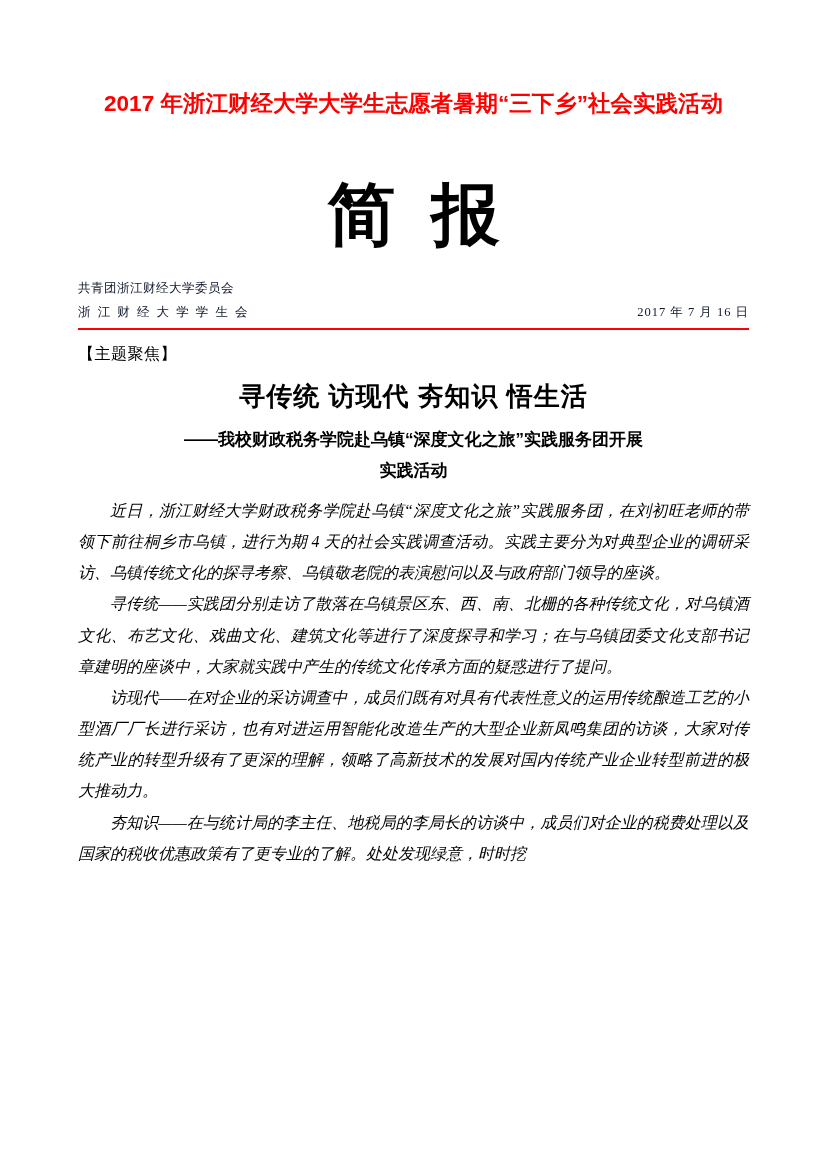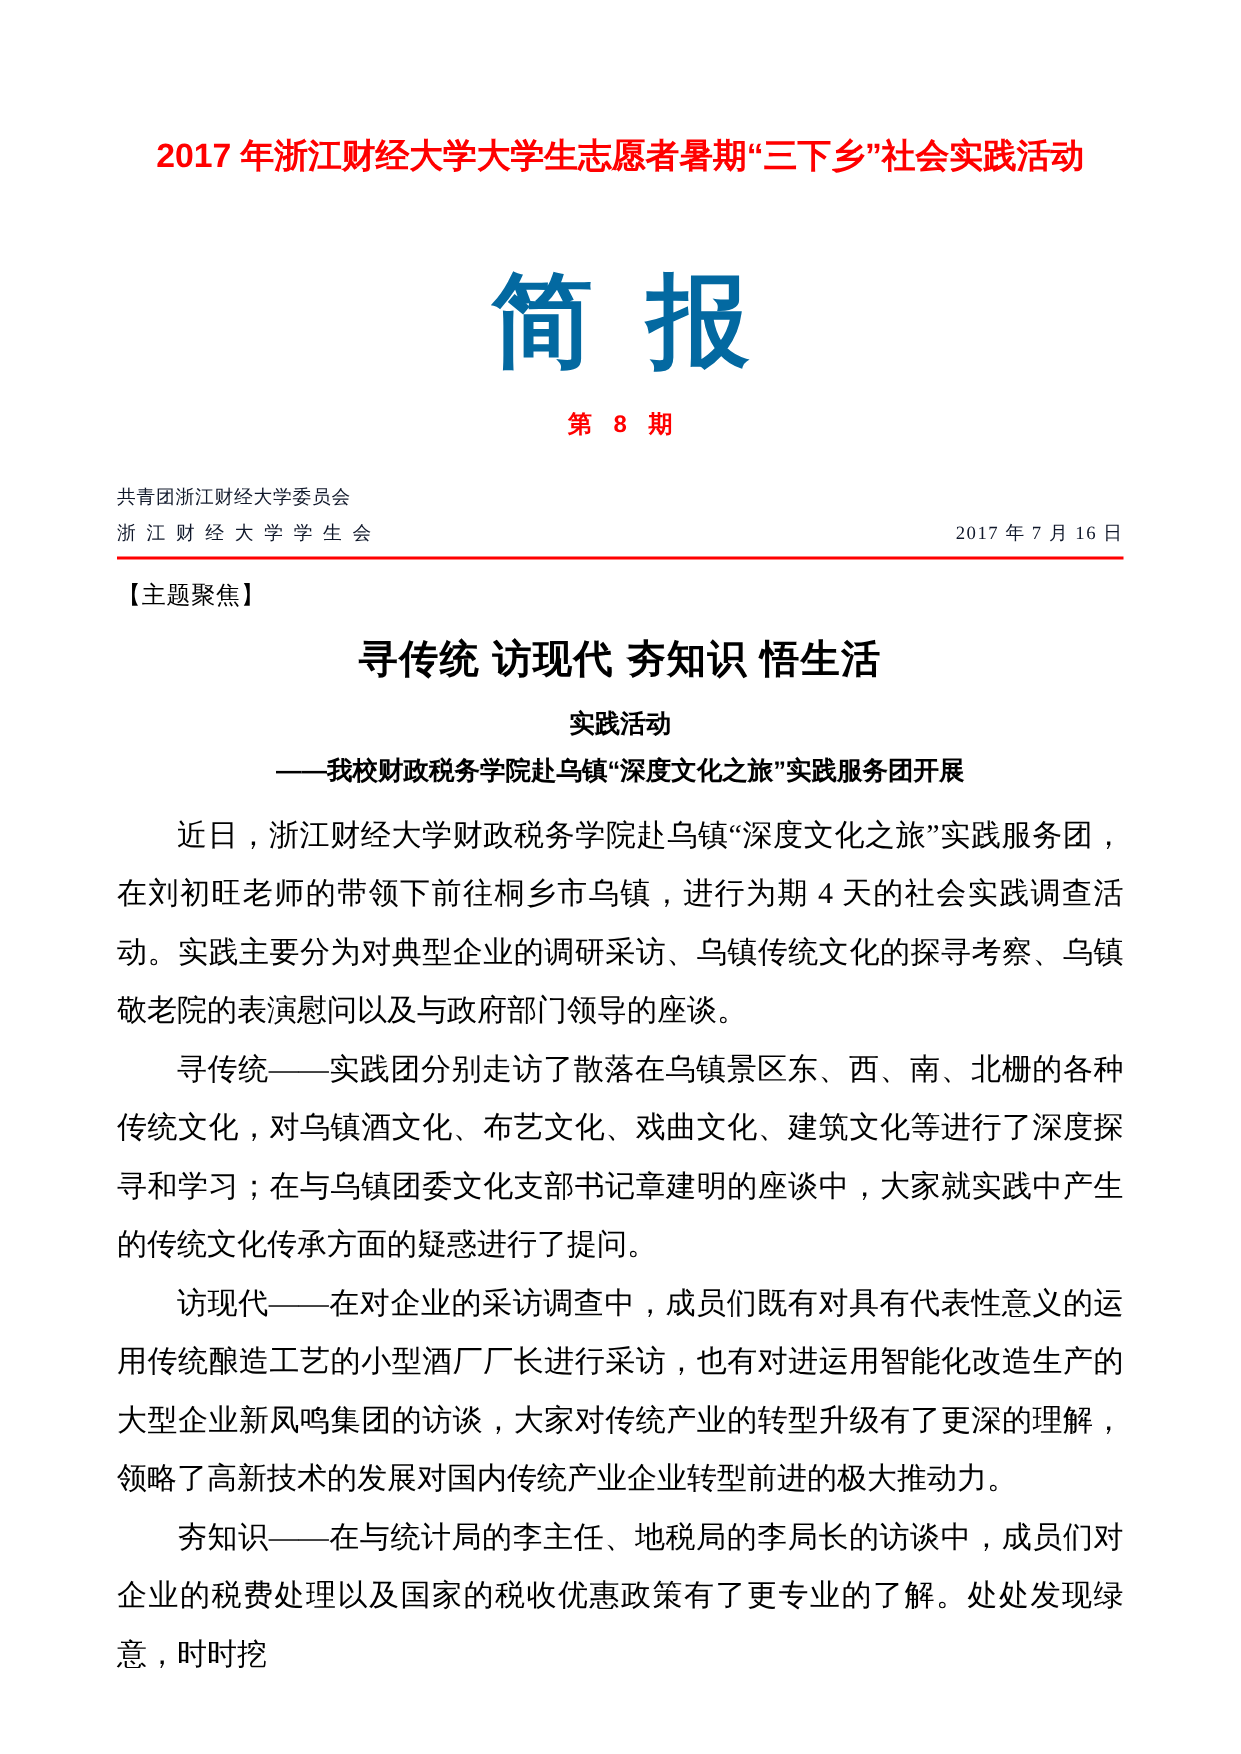--- a/index.html
+++ b/index.html
@@ -28,21 +28,21 @@
     color: #ff0000;
     font-family: "Liberation Sans", "DejaVu Sans", sans-serif;
     font-weight: bold;
     font-size: 22.5px;
     line-height: 1.45;
     text-align: center;
     letter-spacing: 0px;
     margin: 0 0 6px 0;
   }
   .masthead-main {
-    color: #0369a1;
+    color: #000000;
     font-family: "Liberation Sans", "DejaVu Sans", sans-serif;
     font-weight: bold;
     font-size: 68px;
     line-height: 1.1;
     text-align: center;
     letter-spacing: 36px;
     text-indent: 36px;
     margin: 56px 0 8px 0;
   }
   .masthead-issue {
@@ -99,55 +99,55 @@
   .subheadline {
     text-align: center;
     font-family: "Liberation Sans", "DejaVu Sans", sans-serif;
     font-weight: bold;
     font-size: 17px;
     line-height: 1.85;
     letter-spacing: 0px;
     margin: 0 0 8px 0;
   }
   .para {
-    font-size: 20px;
+    font-size: 16px;
     line-height: 1.95;
     text-align: justify;
     text-justify: inter-ideograph;
     text-indent: 2em;
     margin: 0 0 0 0;
+    font-style: italic;
   }
 </style>
 </head>
 <body>
 
 <div class="page">
 
   <div class="masthead-title">2017 年浙江财经大学大学生志愿者暑期“三下乡”社会实践活动</div>
 
   <div class="masthead-main">简报</div>
 
-  <div class="masthead-issue">第 8 期</div>
 
   <div class="issuer-block">
     <div class="issuer-line-1">共青团浙江财经大学委员会</div>
     <div class="issuer-line-2">
       <span>浙 江 财 经 大 学 学 生 会</span>
       <span class="issuer-date">2017 年 7 月 16 日</span>
     </div>
     <hr class="red-rule">
   </div>
 
   <div class="section-tag">【主题聚焦】</div>
 
   <div class="headline">寻传统 访现代 夯知识 悟生活</div>
 
   <div class="subheadline">
+    <div>——我校财政税务学院赴乌镇“深度文化之旅”实践服务团开展</div>
     <div>实践活动</div>
-    <div>——我校财政税务学院赴乌镇“深度文化之旅”实践服务团开展</div>
   </div>
 
   <p class="para">近日，浙江财经大学财政税务学院赴乌镇“深度文化之旅”实践服务团，在刘初旺老师的带领下前往桐乡市乌镇，进行为期 4 天的社会实践调查活动。实践主要分为对典型企业的调研采访、乌镇传统文化的探寻考察、乌镇敬老院的表演慰问以及与政府部门领导的座谈。</p>
   <p class="para">寻传统——实践团分别走访了散落在乌镇景区东、西、南、北栅的各种传统文化，对乌镇酒文化、布艺文化、戏曲文化、建筑文化等进行了深度探寻和学习；在与乌镇团委文化支部书记章建明的座谈中，大家就实践中产生的传统文化传承方面的疑惑进行了提问。</p>
   <p class="para">访现代——在对企业的采访调查中，成员们既有对具有代表性意义的运用传统酿造工艺的小型酒厂厂长进行采访，也有对进运用智能化改造生产的大型企业新凤鸣集团的访谈，大家对传统产业的转型升级有了更深的理解，领略了高新技术的发展对国内传统产业企业转型前进的极大推动力。</p>
   <p class="para">夯知识——在与统计局的李主任、地税局的李局长的访谈中，成员们对企业的税费处理以及国家的税收优惠政策有了更专业的了解。处处发现绿意，时时挖</p>
 
 </div>
 
 </body></html>

